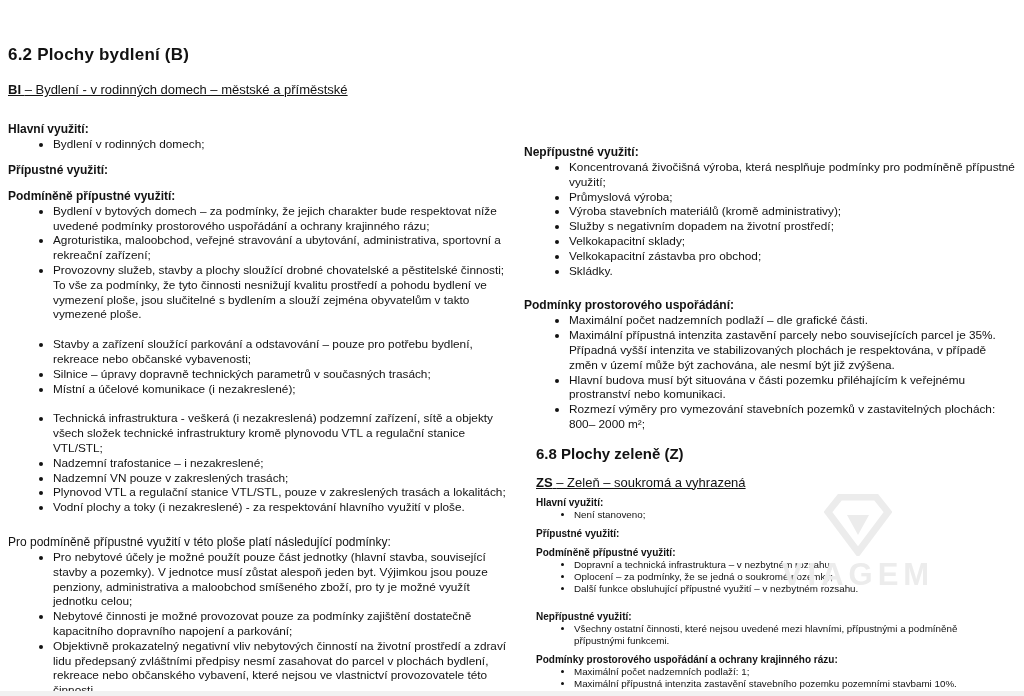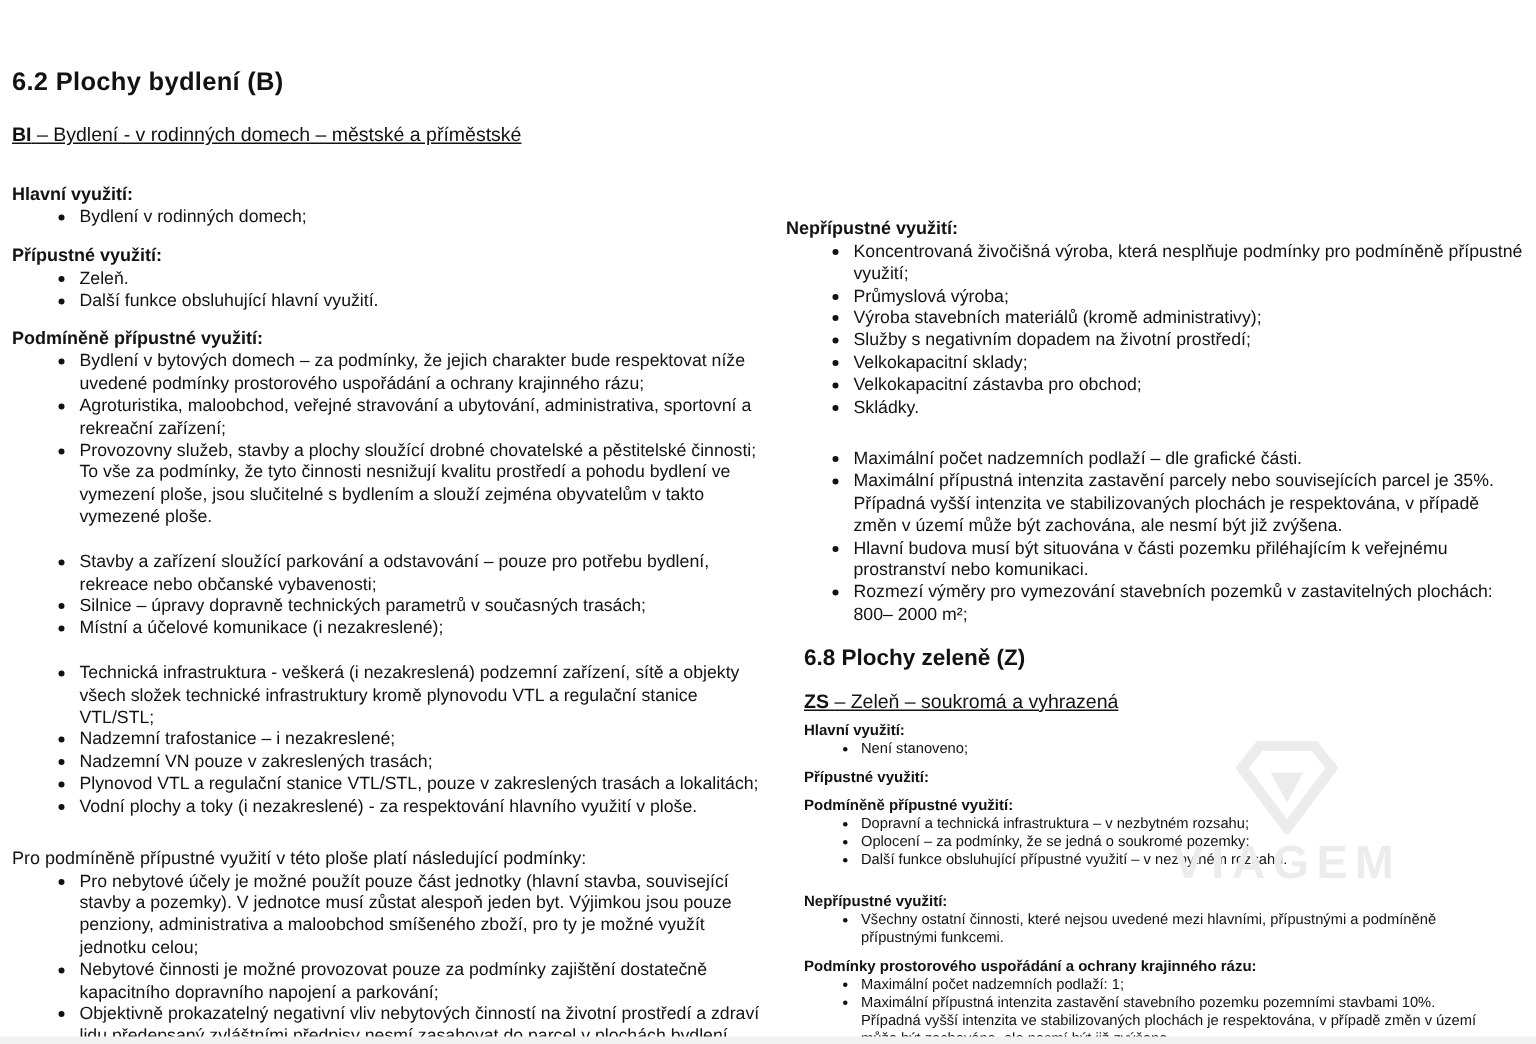--- a/index.html
+++ b/index.html
@@ -61,24 +61,20 @@
     </div>
     <div id="left-blocks">
         <section class="block">
           <div class="bhead">Hlavní využití:</div>
           <ul>
             <li>Bydlení v rodinných domech;</li>
           </ul>
         </section>
         <section class="block">
           <div class="bhead">Přípustné využití:</div>
-          <ul>
-            <li>Zeleň.</li>
-            <li>Další funkce obsluhující hlavní využití.</li>
-          </ul>
         </section>
         <section class="block">
           <div class="bhead">Podmíněně přípustné využití:</div>
           <ul>
             <li>Bydlení v bytových domech – za podmínky, že jejich charakter bude respektovat níže uvedené podmínky prostorového uspořádání a ochrany krajinného rázu;</li>
             <li>Agroturistika, maloobchod, veřejné stravování a ubytování, administrativa, sportovní a rekreační zařízení;</li>
             <li>Provozovny služeb, stavby a plochy sloužící drobné chovatelské a pěstitelské činnosti; To vše za podmínky, že tyto činnosti nesnižují kvalitu prostředí a pohodu bydlení ve vymezení ploše, jsou slučitelné s bydlením a slouží zejména obyvatelům v takto vymezené ploše.</li>
           </ul>
           <ul>
             <li>Stavby a zařízení sloužící parkování a odstavování – pouze pro potřebu bydlení, rekreace nebo občanské vybavenosti;</li>
@@ -112,20 +108,21 @@
             <li>Koncentrovaná živočišná výroba, která nesplňuje podmínky pro podmíněně přípustné využití;</li>
             <li>Průmyslová výroba;</li>
             <li>Výroba stavebních materiálů (kromě administrativy);</li>
             <li>Služby s negativním dopadem na životní prostředí;</li>
             <li>Velkokapacitní sklady;</li>
             <li>Velkokapacitní zástavba pro obchod;</li>
             <li>Skládky.</li>
           </ul>
         </section>
         <section class="block big-gap">
+          <div class="bhead">Podmínky prostorového uspořádání:</div>
           <ul>
             <li>Maximální počet nadzemních podlaží – dle grafické části.</li>
             <li>Maximální přípustná intenzita zastavění parcely nebo souvisejících parcel je 35%. Případná vyšší intenzita ve stabilizovaných plochách je respektována, v případě změn v území může být zachována, ale nesmí být již zvýšena.</li>
             <li>Hlavní budova musí být situována v části pozemku přiléhajícím k veřejnému prostranství nebo komunikaci.</li>
             <li>Rozmezí výměry pro vymezování stavebních pozemků v zastavitelných plochách: 800– 2000 m²;</li>
           </ul>
         </section>
       </div>
     <h2 class="h2-title">6.8 Plochy zeleně (Z)</h2>
     <div class="subtitle sub2">

